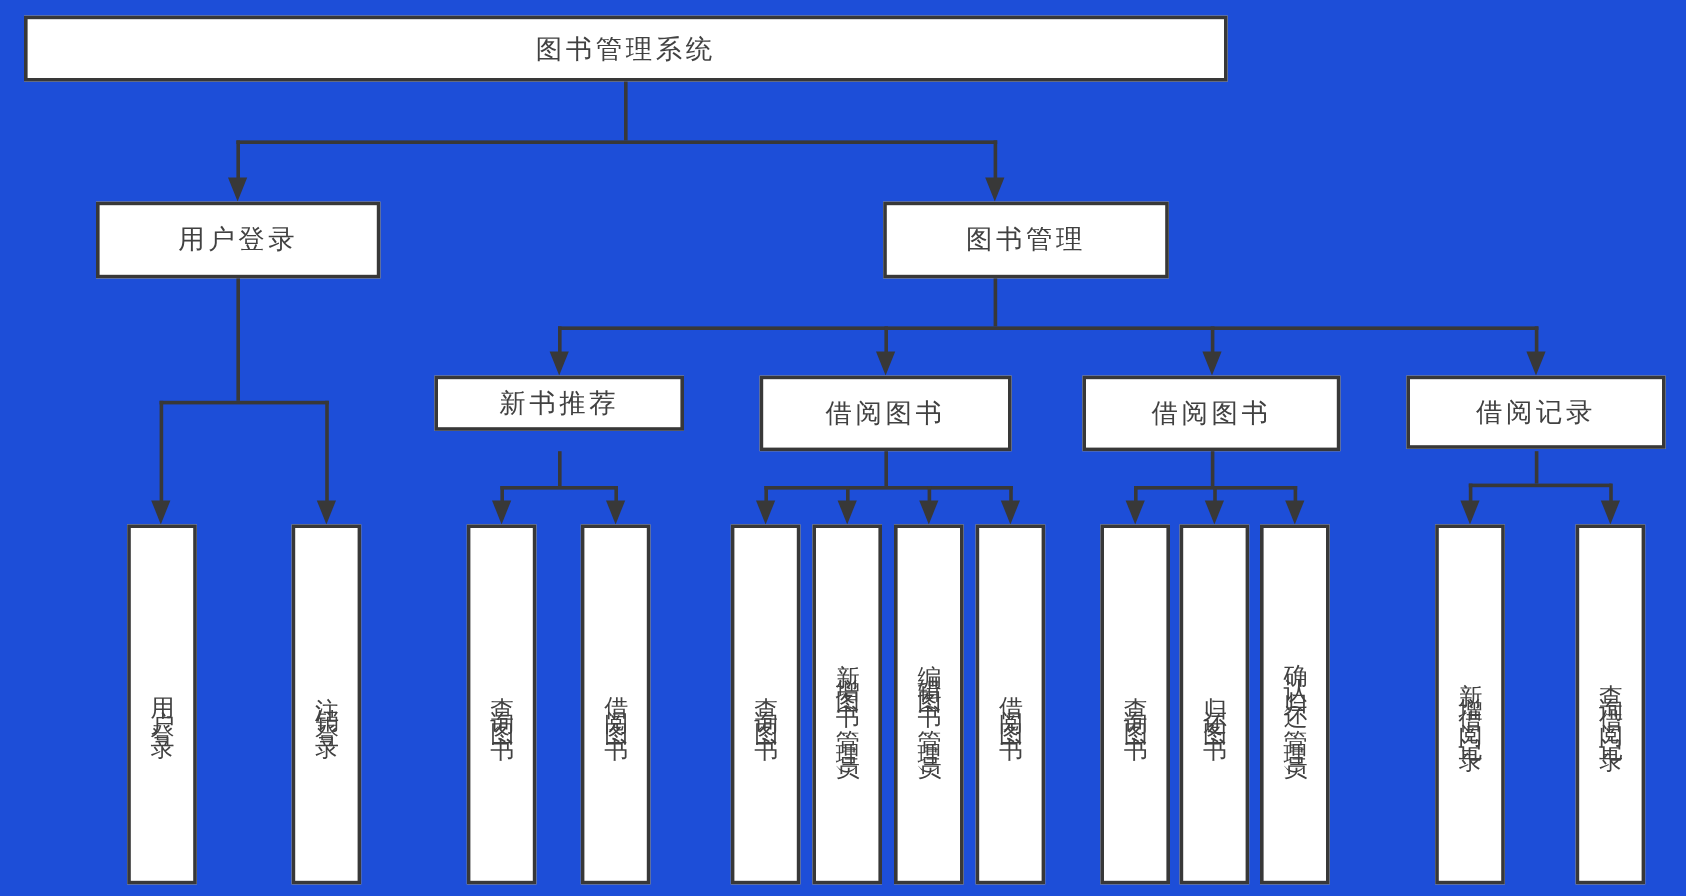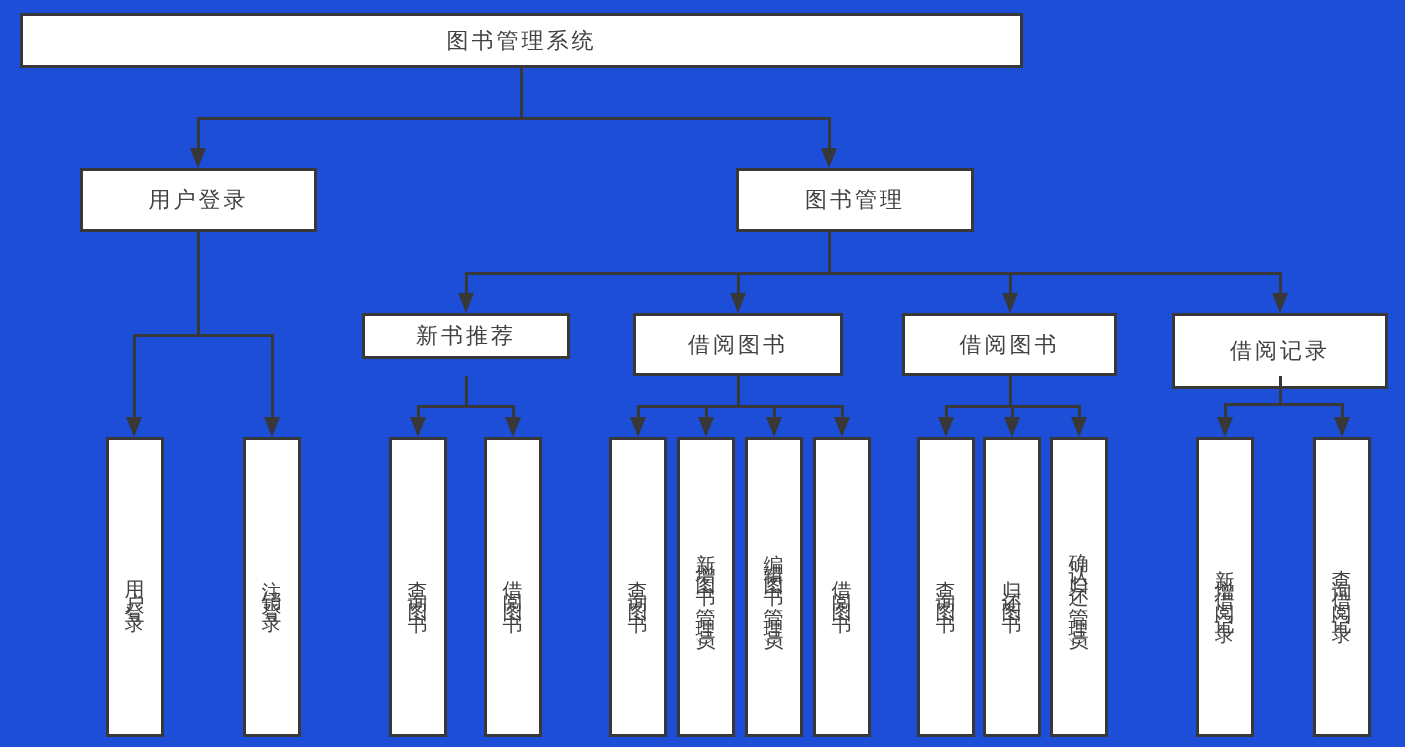--- a/index.html
+++ b/index.html
@@ -97,21 +97,21 @@
   <div class="vline" style="left:1009px; top:272px; height:23px;"></div>
   <div class="vline" style="left:1279px; top:272px; height:23px;"></div>
   <div class="arrow" style="left:458px; top:293px;"></div>
   <div class="arrow" style="left:730px; top:293px;"></div>
   <div class="arrow" style="left:1002px; top:293px;"></div>
   <div class="arrow" style="left:1272px; top:293px;"></div>
 
   <div class="node" style="left:362px; top:313px; width:208px; height:46px;">新书推荐</div>
   <div class="node" style="left:633px; top:313px; width:210px; height:63px;">借阅图书</div>
   <div class="node" style="left:902px; top:313px; width:215px; height:63px;">借阅图书</div>
-  <div class="node" style="left:1172px; top:313px; width:216px; height:76px;text-align:center;">借阅记录</div>
+  <div class="node" style="left:1172px; top:313px; width:216px; height:61px;text-align:center;">借阅记录</div>
 
   <div class="vline" style="left:465px; top:376px; height:29px;"></div>
   <div class="hline" style="left:417px; top:405px; width:98px;"></div>
   <div class="vline" style="left:417px; top:405px; height:14px;"></div>
   <div class="vline" style="left:512px; top:405px; height:14px;"></div>
   <div class="arrow" style="left:410px; top:417px;"></div>
   <div class="arrow" style="left:505px; top:417px;"></div>
 
   <div class="vline" style="left:737px; top:376px; height:29px;"></div>
   <div class="hline" style="left:637px; top:405px; width:207px;"></div>

